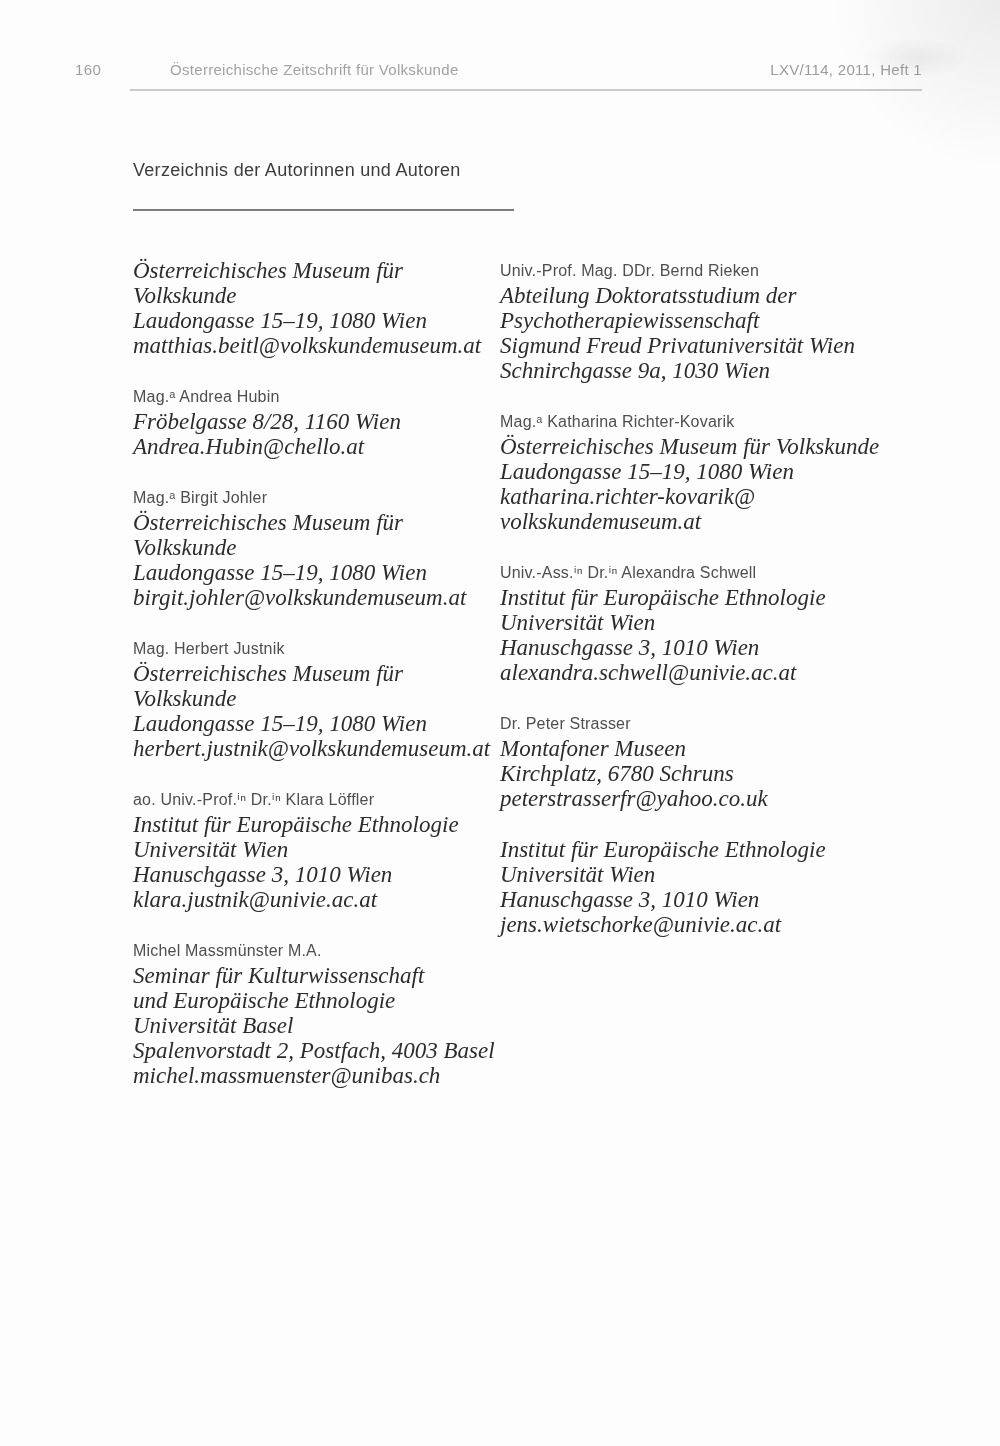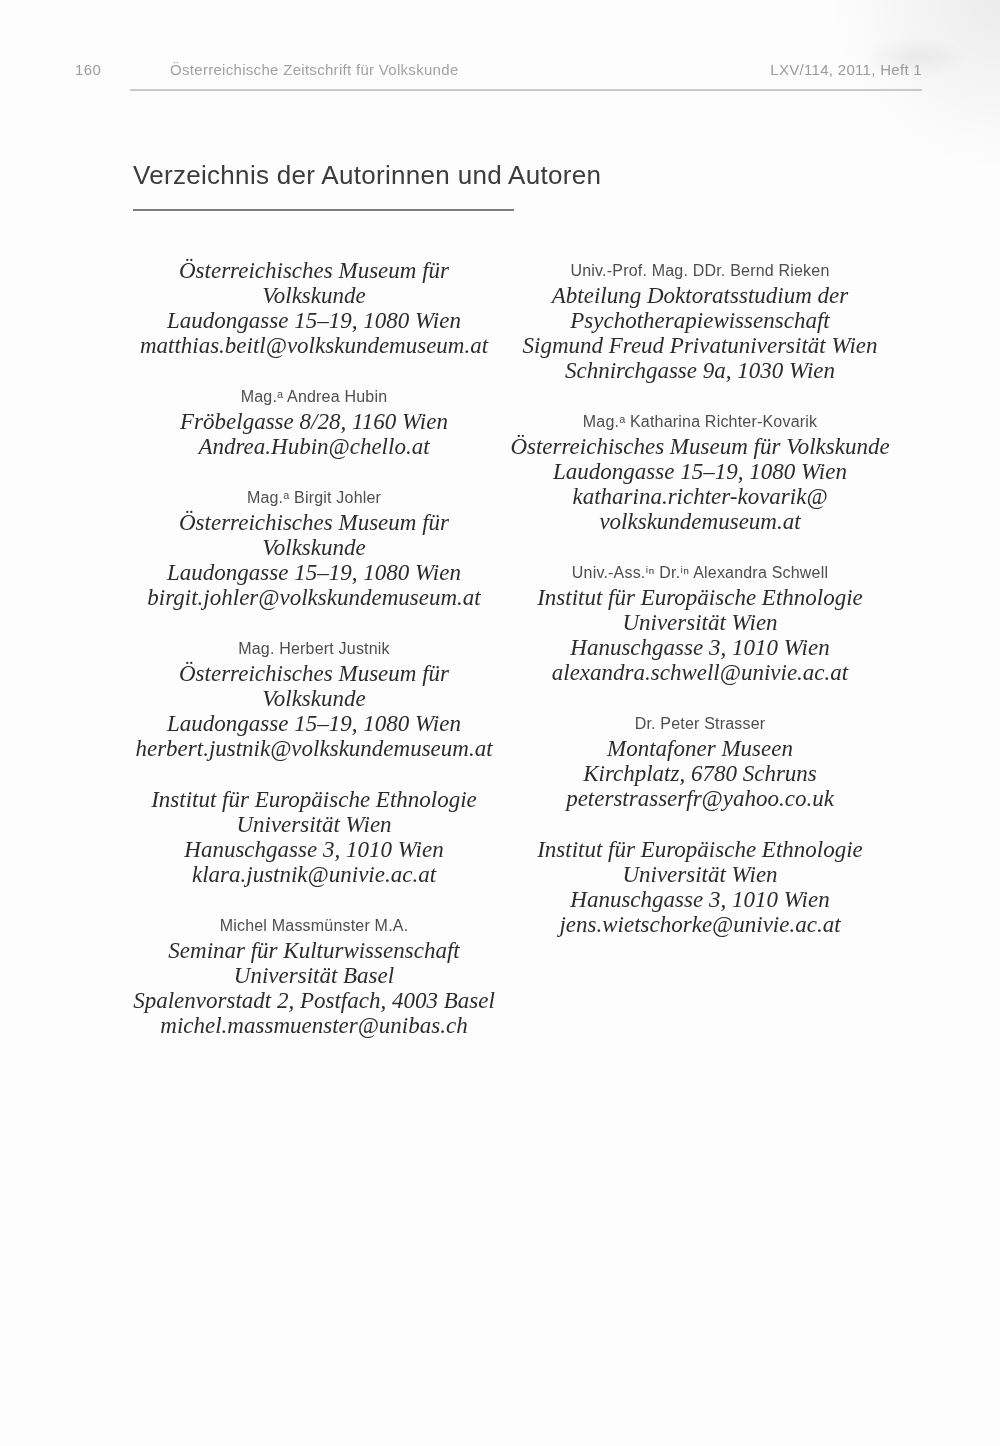--- a/index.html
+++ b/index.html
@@ -12,21 +12,20 @@
     position: relative;
     width: 1000px;
     height: 1446px;
     margin: 0 auto;
     background-color: #fdfdfd;
     background-image:
       radial-gradient(circle at 100% 0%, rgba(0,0,0,0.07), rgba(0,0,0,0) 170px),
       radial-gradient(ellipse 70px 28px at 915px 58px, rgba(0,0,0,0.05), rgba(0,0,0,0) 75%);
     overflow: hidden;
     font-family: "Liberation Sans", "DejaVu Sans", sans-serif;
-    text-align: center;
   }
 
   
   .running-head { position: absolute; top: 61px; left: 0; right: 0; height: 22px; }
   .page-number {
     position: absolute; left: 75px; top: 0;
     font-size: 15px; color: #9e9e9e; letter-spacing: 0.4px;
   }
   .journal-name {
     position: absolute; left: 130px; top: 0;
@@ -37,21 +36,21 @@
     font-size: 15px; color: #9b9b9b; letter-spacing: 0.3px;
   }
   .head-rule {
     position: absolute; top: 89px; left: 130px; width: 792px; height: 2px;
     background: #c9c9c9;
   }
 
   
   .section-title {
     position: absolute; top: 160px; left: 133px;
-    font-size: 26px; color: #3c3c3c; letter-spacing: 0.3px;
+    font-size: 18px; color: #3c3c3c; letter-spacing: 0.3px;
   }
   .title-rule {
     position: absolute; top: 209px; left: 133px; width: 381px; height: 2px;
     background: #7d7d7d;
   }
 
   
   .columns { position: absolute; top: 258px; left: 133px; right: 55px; }
   .col { position: absolute; top: 0; }
   .col-left  { left: 0;     width: 362px; }
@@ -100,28 +99,30 @@
           <div class="entry-line">Laudongasse 15–19, 1080 Wien</div>
           <div class="entry-line">birgit.johler@volkskundemuseum.at</div>
         </div>
         <div class="entry">
           <div class="entry-name">Mag. Herbert Justnik</div>
           <div class="entry-line">Österreichisches Museum für Volkskunde</div>
           <div class="entry-line">Laudongasse 15–19, 1080 Wien</div>
           <div class="entry-line">herbert.justnik@volkskundemuseum.at</div>
         </div>
         <div class="entry">
+          <div class="entry-name">ao. Univ.-Prof.ⁱⁿ Dr.ⁱⁿ Klara Löffler</div>
           <div class="entry-line">Institut für Europäische Ethnologie</div>
           <div class="entry-line">Universität Wien</div>
           <div class="entry-line">Hanuschgasse 3, 1010 Wien</div>
           <div class="entry-line">klara.justnik@univie.ac.at</div>
         </div>
         <div class="entry">
           <div class="entry-name">Michel Massmünster M.A.</div>
           <div class="entry-line">Seminar für Kulturwissenschaft</div>
+          <div class="entry-line">und Europäische Ethnologie</div>
           <div class="entry-line">Universität Basel</div>
           <div class="entry-line">Spalenvorstadt 2, Postfach, 4003 Basel</div>
           <div class="entry-line">michel.massmuenster@unibas.ch</div>
         </div>
       </div>
     <div class="col col-right" id="col-right">
         <div class="entry">
           <div class="entry-name">Univ.-Prof. Mag. DDr. Bernd Rieken</div>
           <div class="entry-line">Abteilung Doktoratsstudium der</div>
           <div class="entry-line">Psychotherapiewissenschaft</div>

